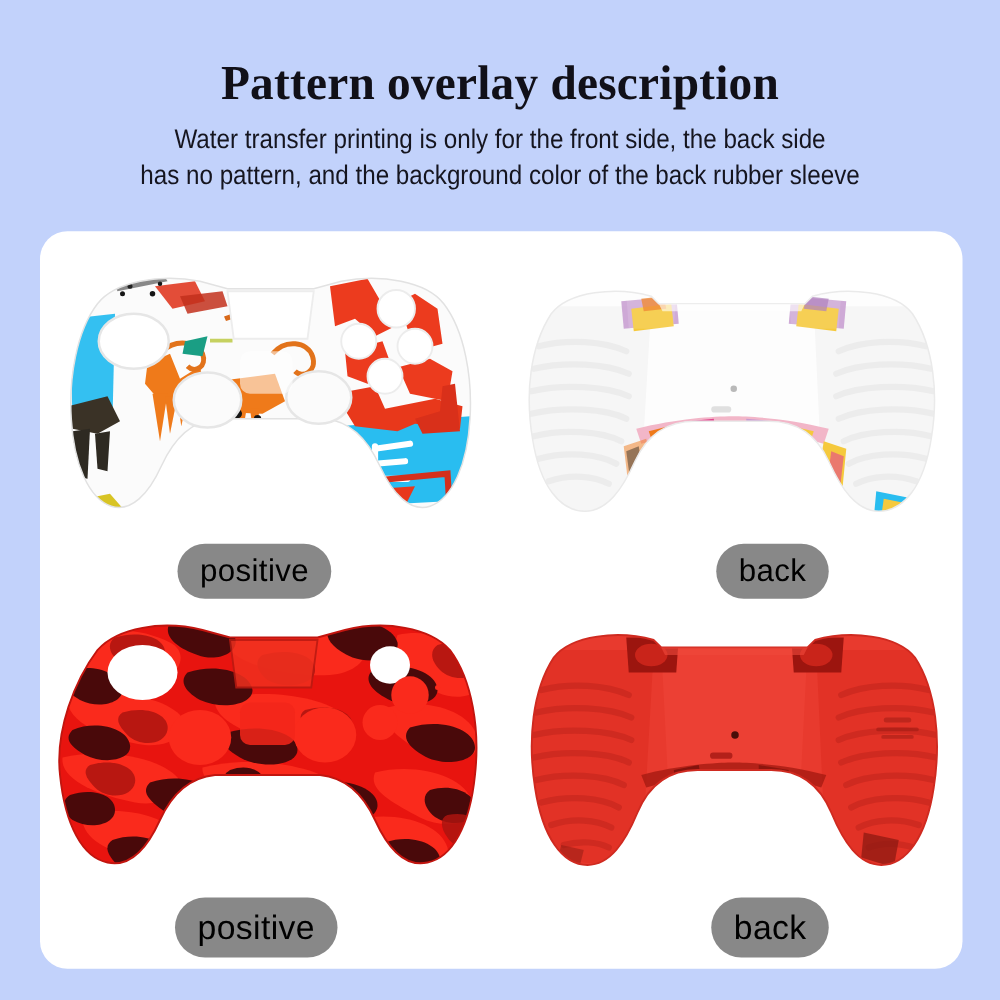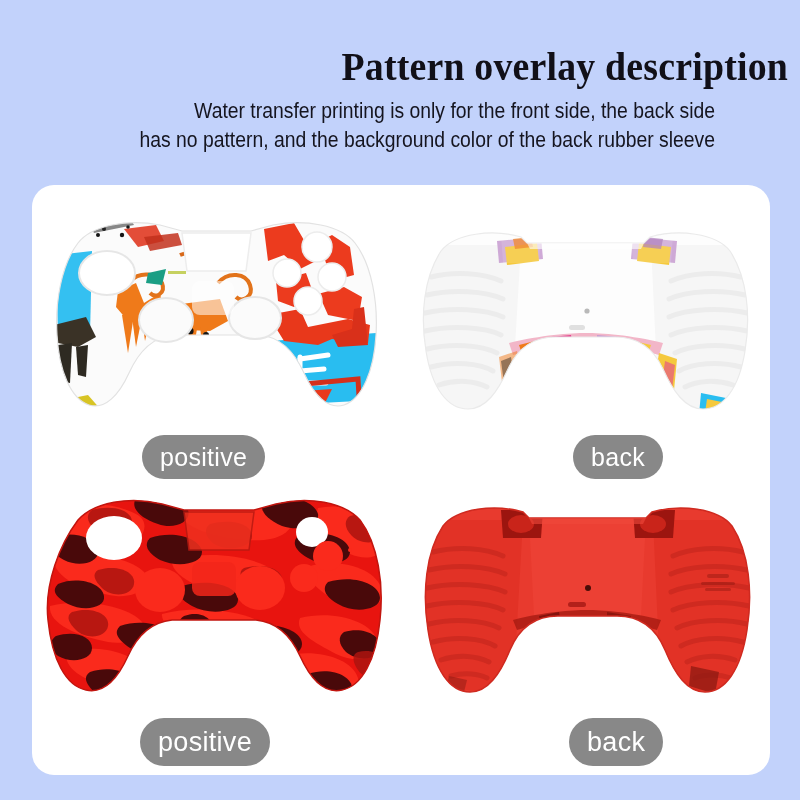--- a/index.html
+++ b/index.html
@@ -21,21 +21,21 @@
     background: #c2d2fb;
   }
 
   
   #header {
     position: absolute;
     left: 0;
     top: 0;
     width: 800px;
     height: 185px;
-    text-align: right;
+    text-align: center;
   }
 
   #title {
     position: absolute;
     left: 0;
     top: 45px;
     width: 800px;
     font-family: "Liberation Serif", "DejaVu Serif", serif;
     font-weight: bold;
     font-size: 39px;
@@ -80,21 +80,21 @@
   }
   .q-tl { left: 0;   top: 0; }
   .q-tr { left: 369px; top: 0; }
   .q-bl { left: 0;   top: 295px; }
   .q-br { left: 369px; top: 295px; }
 
   
   .badge {
     position: absolute;
     background: #888888;
-    color: #ffffff;
+    color: #000000;
     border-radius: 40px;
     font-family: "Liberation Sans", sans-serif;
     font-size: 25px;
     line-height: 44px;
     height: 44px;
     text-align: center;
     letter-spacing: 0.3px;
     white-space: nowrap;
     padding: 0 18px;
   }

